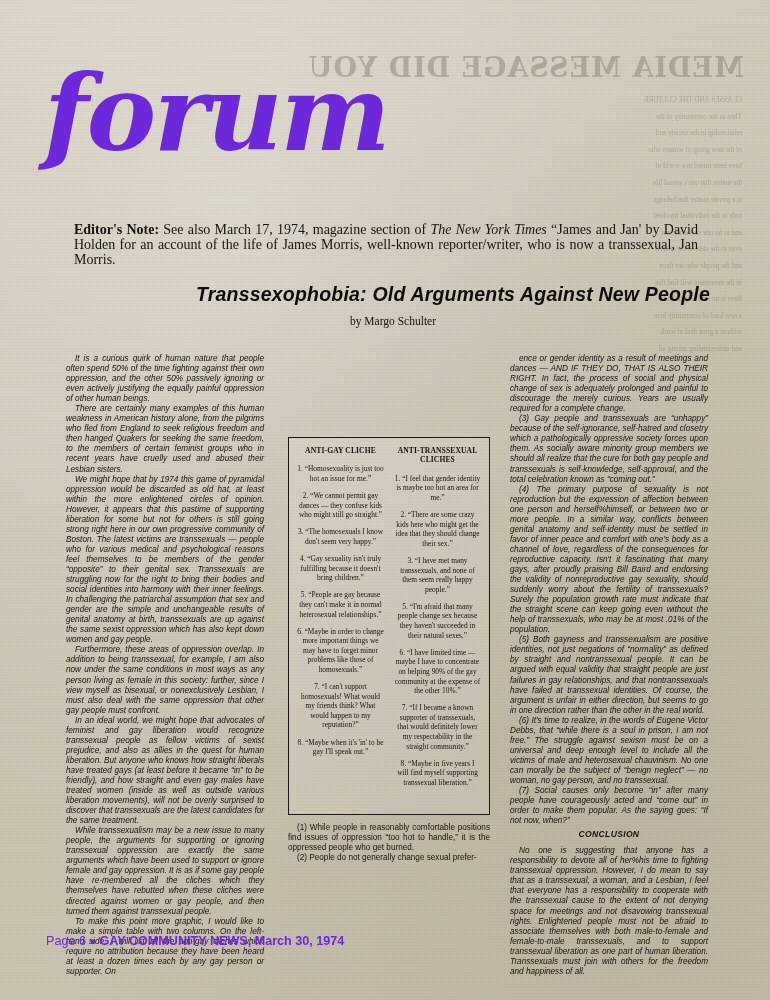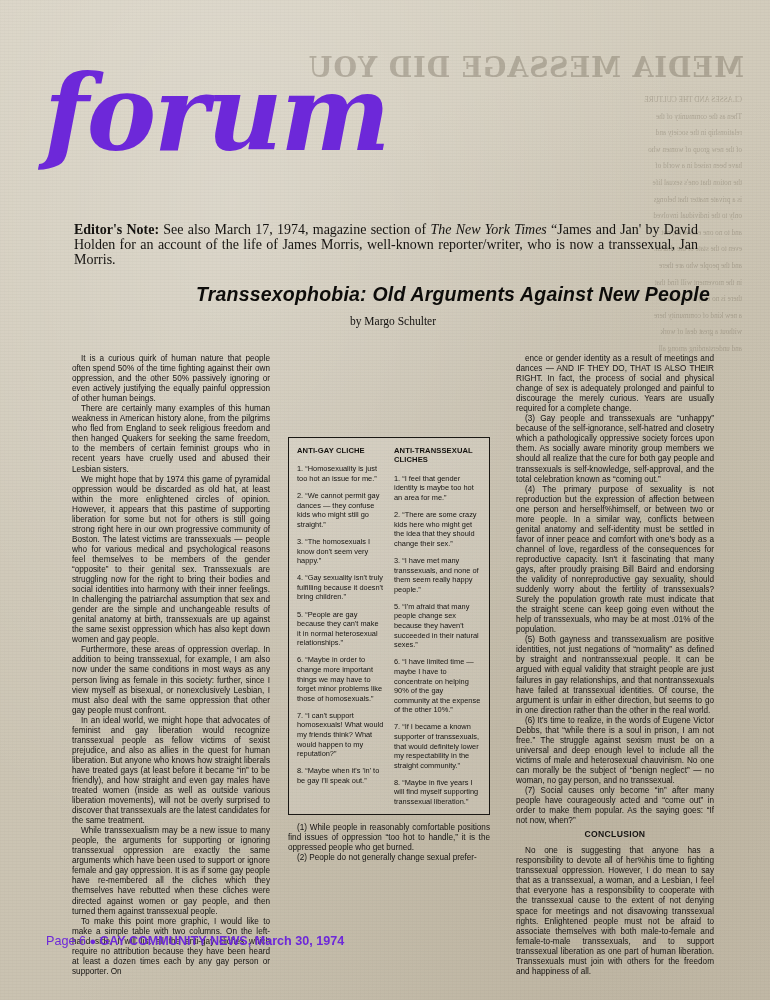--- a/index.html
+++ b/index.html
@@ -115,24 +115,25 @@
     width: 650px;
     text-align: center;
     font-family: Liberation Serif, serif;
     font-size: 11.5px;
     color: #13110f;
   }
 
   
   .cols {
     position: absolute;
-    left: 72px;
+    left: 66px;
     top: 354px;
     width: 640px;
     height: 560px;
+    font-style: italic;
   }
   .col {
     position: absolute;
     top: 0;
     width: 198px;
     font-size: 8.2px;
     line-height: 10.05px;
     text-align: justify;
     font-family: "Liberation Sans", sans-serif;
     color: #141210;
@@ -156,23 +157,24 @@
     padding: 8px 8px 6px 8px;
     box-sizing: border-box;
   }
   .cliche-cols {
     display: flex;
     gap: 10px;
     height: 100%;
   }
   .cliche-col {
     width: 88px;
-    font-family: Liberation Sans, sans-serif;
+    font-family: Liberation Serif, serif;
     font-size: 7.4px;
     line-height: 9.6px;
+    text-align: center;
   }
   .cliche-head {
     font-weight: bold;
     font-size: 7.6px;
     line-height: 9.4px;
     margin-bottom: 9px;
     letter-spacing: .1px;
   }
   .cliche-item { margin-bottom: 7.5px; }
 

